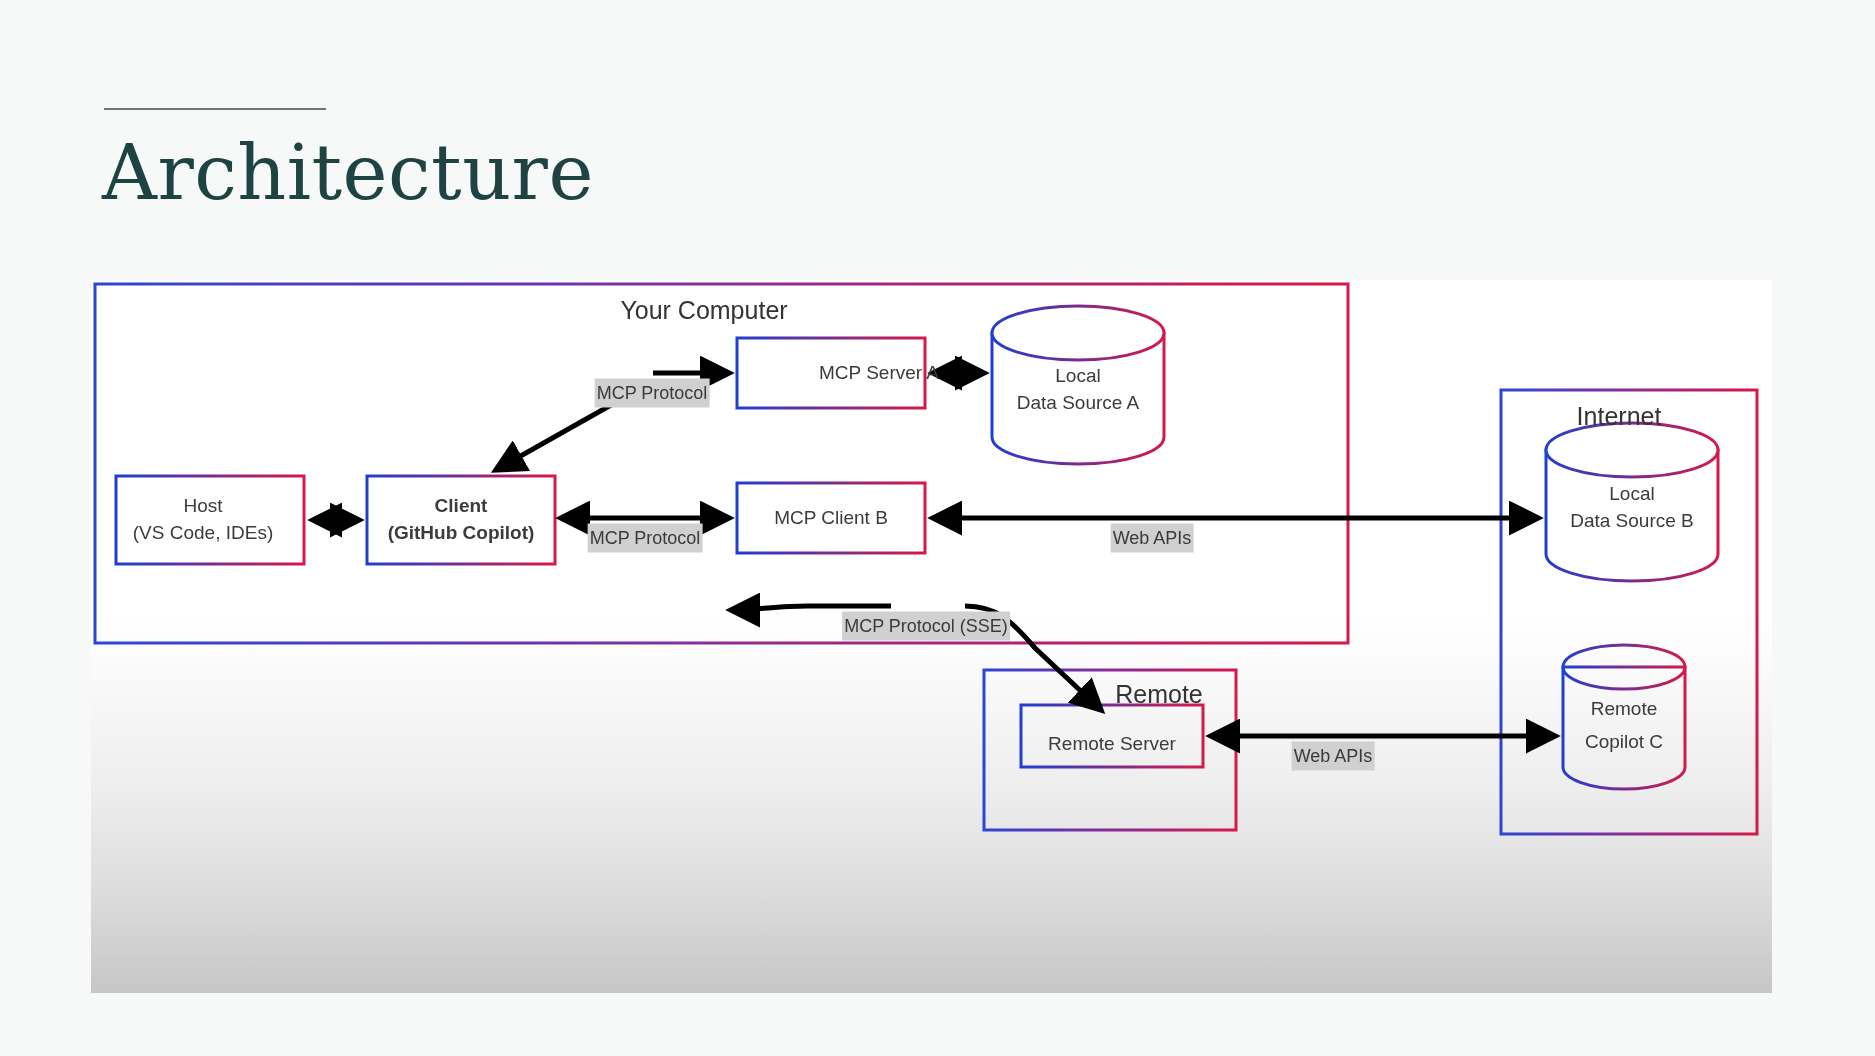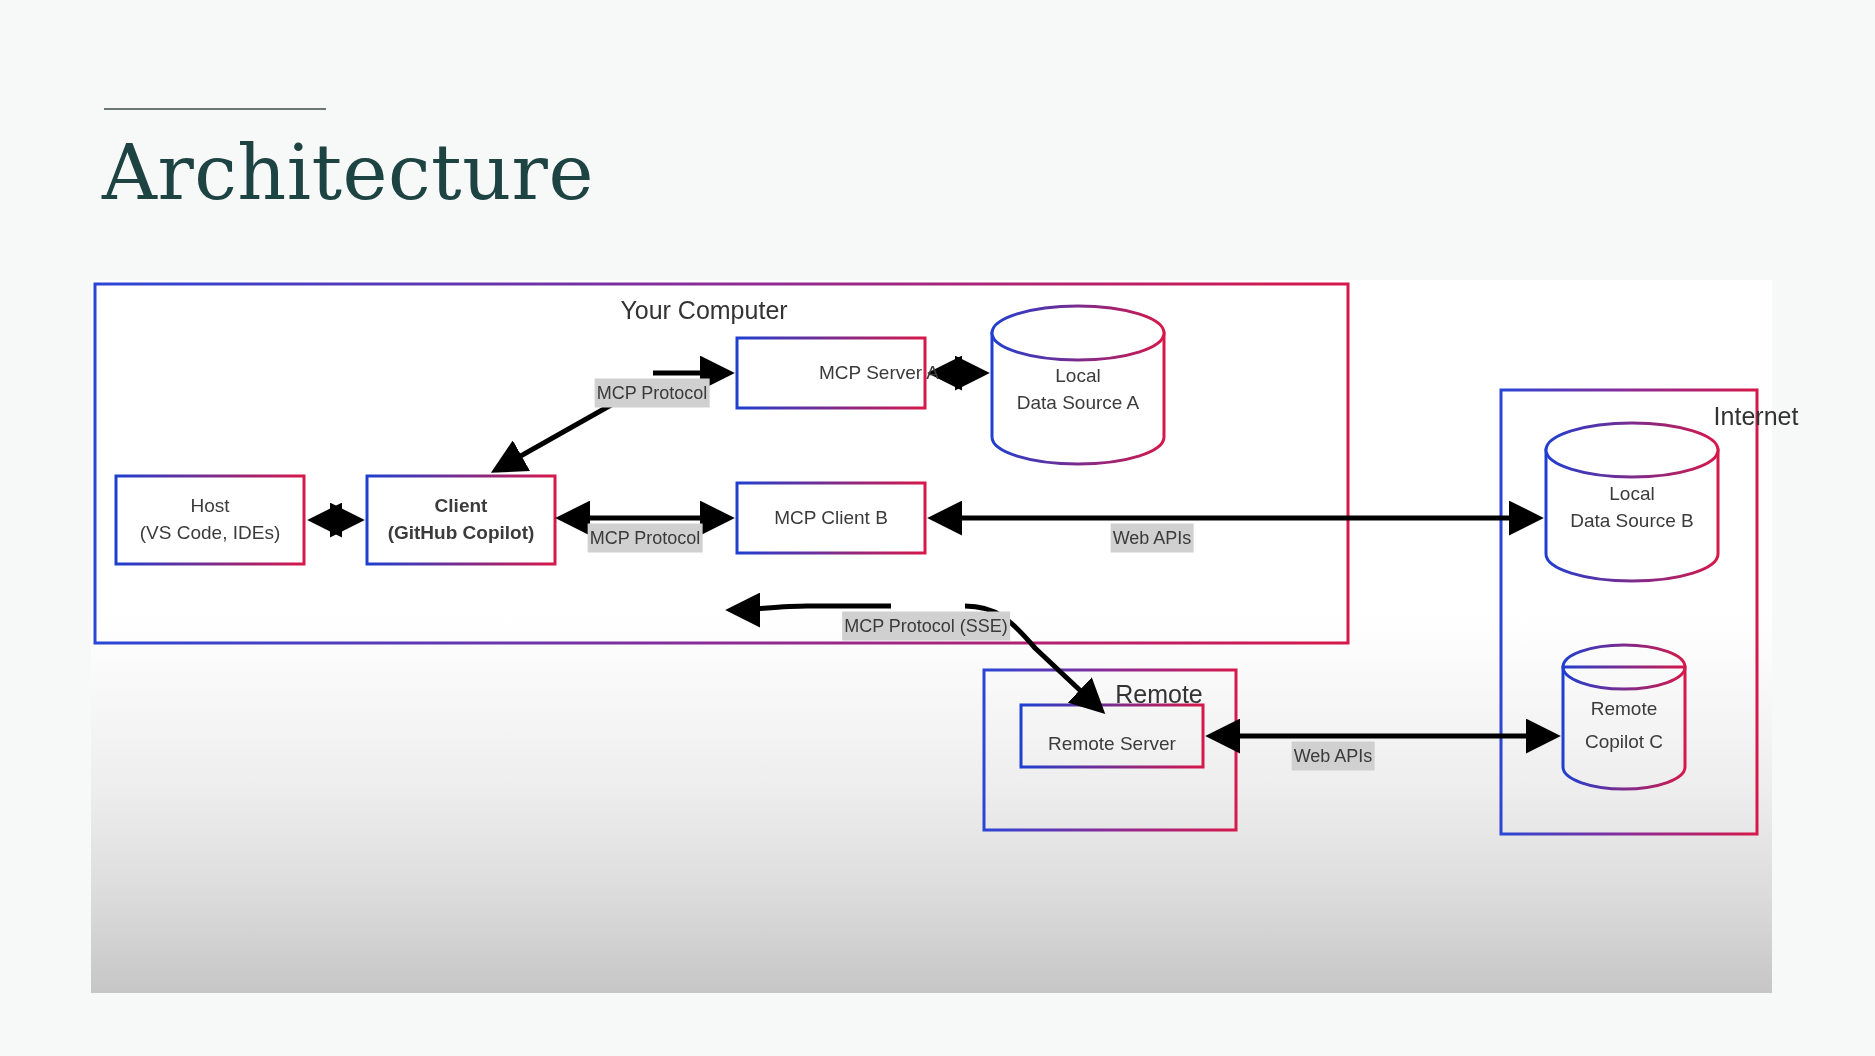--- a/index.html
+++ b/index.html
@@ -132,24 +132,24 @@
 
       <line x1="842" y1="238" x2="1447" y2="238" stroke="#000" stroke-width="5" marker-start="url(#arrStart)" marker-end="url(#arrEnd)"></line>
 
       <path d="M 640,330 C 660,330 690,326 716,326 L 800,326" fill="none" stroke="#000" stroke-width="5" marker-start="url(#arrStart)"></path>
       <path d="M 874,326 C 905,326 920,340 944,368 L 1010,430" fill="none" stroke="#000" stroke-width="5" marker-end="url(#arrEnd)"></path>
 
       <line x1="1120" y1="456" x2="1464" y2="456" stroke="#000" stroke-width="5" marker-start="url(#arrStart)" marker-end="url(#arrEnd)"></line>
     </svg>
 
     <div class="group-label" style="left:565px; top:16px;">Your Computer</div>
-    <div class="group-label" style="left:1617px; top:122px;">Internet</div>
+    <div class="group-label" style="left:1480px; top:122px;">Internet</div>
     <div class="group-label" style="left:1020px; top:400px;">Remote</div>
 
-    <div class="node-label" style="left:119px; top:240px;text-align:center;">
+    <div class="node-label" style="left:112px; top:240px;text-align:center;">
       <span>Host</span><br>
       <span>(VS Code, IDEs)</span>
     </div>
     <div class="node-label" style="left:370px; top:240px;font-weight:bold;">
       <span>Client</span><br>
       <span>(GitHub Copilot)</span>
     </div>
     <div class="node-label" style="left:740px; top:93px;margin-left:48px;">MCP Server A</div>
     <div class="node-label" style="left:740px; top:238px;">MCP Client B</div>
     <div class="node-label" style="left:1021px; top:464px;">Remote Server</div>

